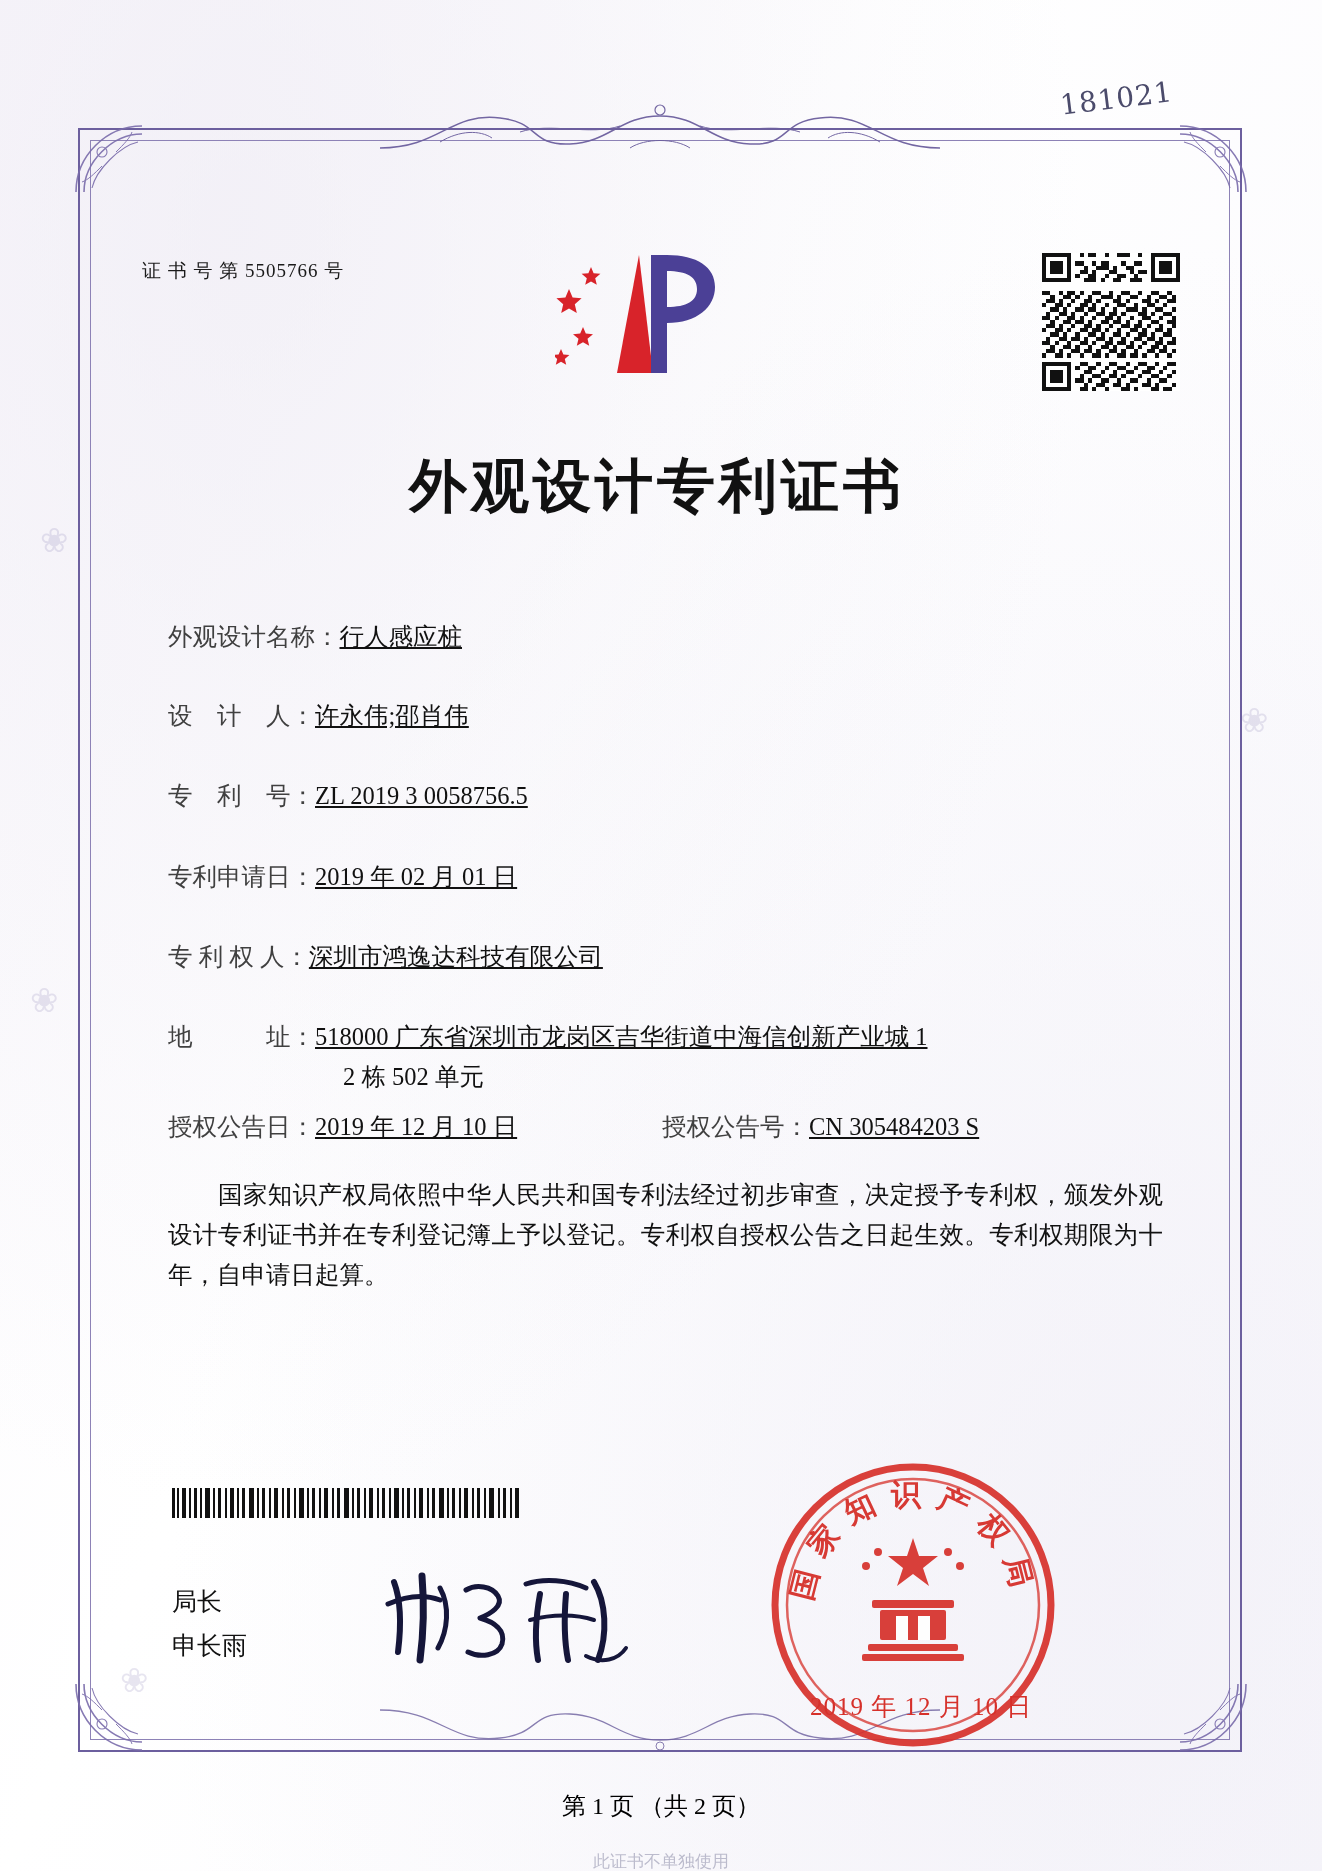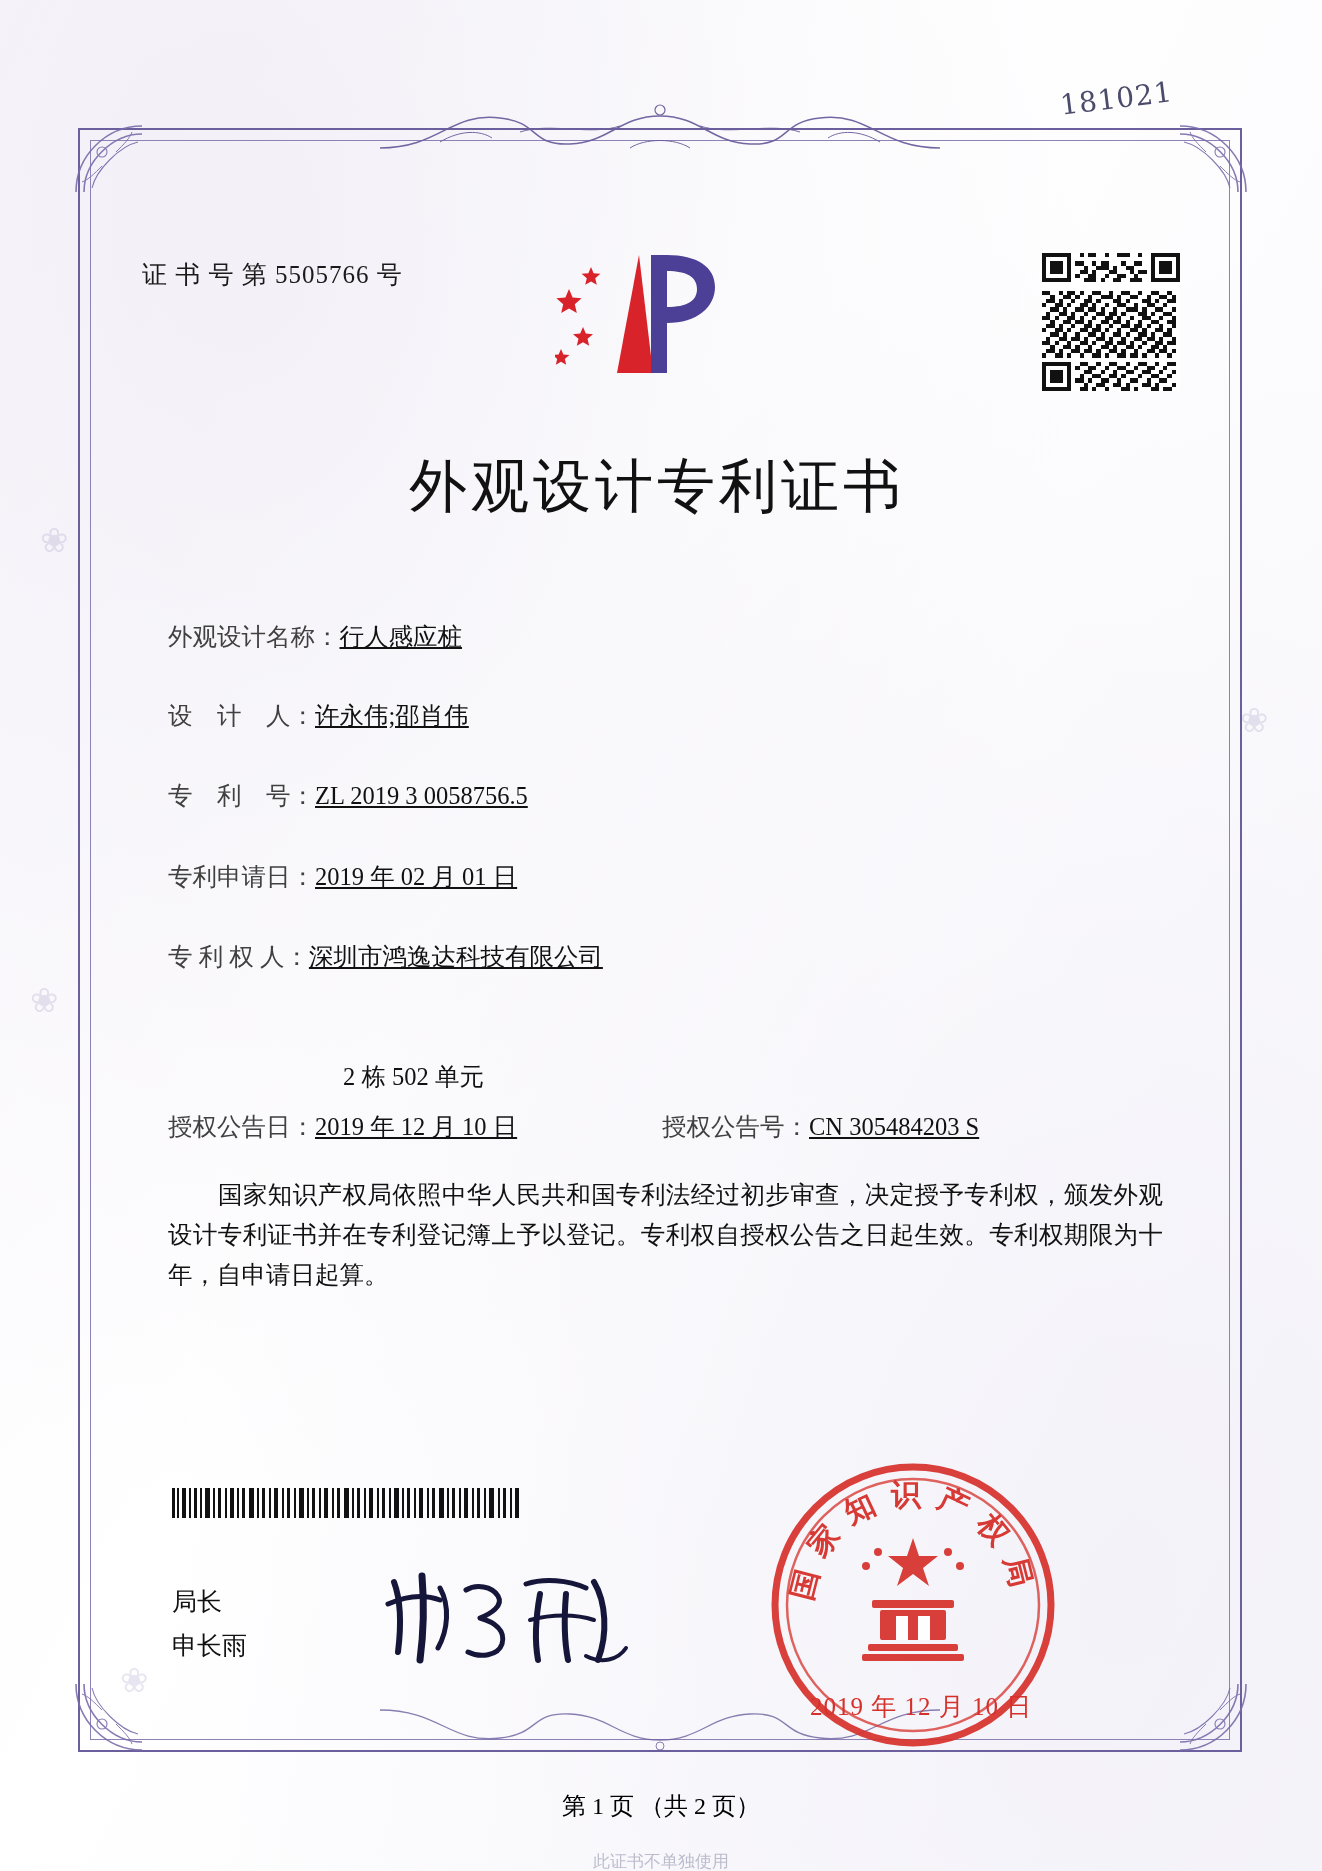--- a/index.html
+++ b/index.html
@@ -87,21 +87,21 @@
     color: #4b4b6b;
     transform: rotate(-7deg);
     letter-spacing: 1px;
   }
 
   
   #cert-no {
     position: absolute;
     left: 142px;
     top: 258px;
-    font-size: 25px;
+    font-size: 19px;
     color: #1a1a1a;
     letter-spacing: 1px;
   }
 
   
   #logo {
     position: absolute;
     left: 555px;
     top: 245px;
     width: 180px;
@@ -118,21 +118,21 @@
   }
 
   
   #doc-title {
     position: absolute;
     left: 0;
     right: 8px;
     top: 448px;
     text-align: center;
     font-size: 58px;
-    font-weight: normal;
+    font-weight: bold;
     letter-spacing: 4px;
     color: #111;
     font-family: "Liberation Serif", serif;
   }
 
   
   .field {
     position: absolute;
     font-size: 24.5px;
     color: #111;
@@ -610,20 +610,23 @@
   </div>
 
   <div class="field" id="f-appdate">
     <span class="flabel">专利申请日：</span><span class="fvalue">2019 年 02 月 01 日</span>
   </div>
 
   <div class="field" id="f-owner">
     <span class="flabel">专 利 权 人：</span><span class="fvalue">深圳市鸿逸达科技有限公司</span>
   </div>
 
+  <div class="field" id="f-addr">
+    <span class="flabel">地　　　址：</span><span class="fvalue">518000 广东省深圳市龙岗区吉华街道中海信创新产业城 1</span>
+  </div>
   <div class="field" id="f-addr2">2 栋 502 单元</div>
 
   <div class="field" id="f-grantdate">
     <span class="flabel">授权公告日：</span><span class="fvalue">2019 年 12 月 10 日</span>
   </div>
   <div class="field" id="f-grantno">
     <span class="flabel">授权公告号：</span><span class="fvalue">CN 305484203 S</span>
   </div>
 
   <div class="para" id="p1">国家知识产权局依照中华人民共和国专利法经过初步审查，决定授予专利权，颁发外观设计专利证书并在专利登记簿上予以登记。专利权自授权公告之日起生效。专利权期限为十年，自申请日起算。</div>

